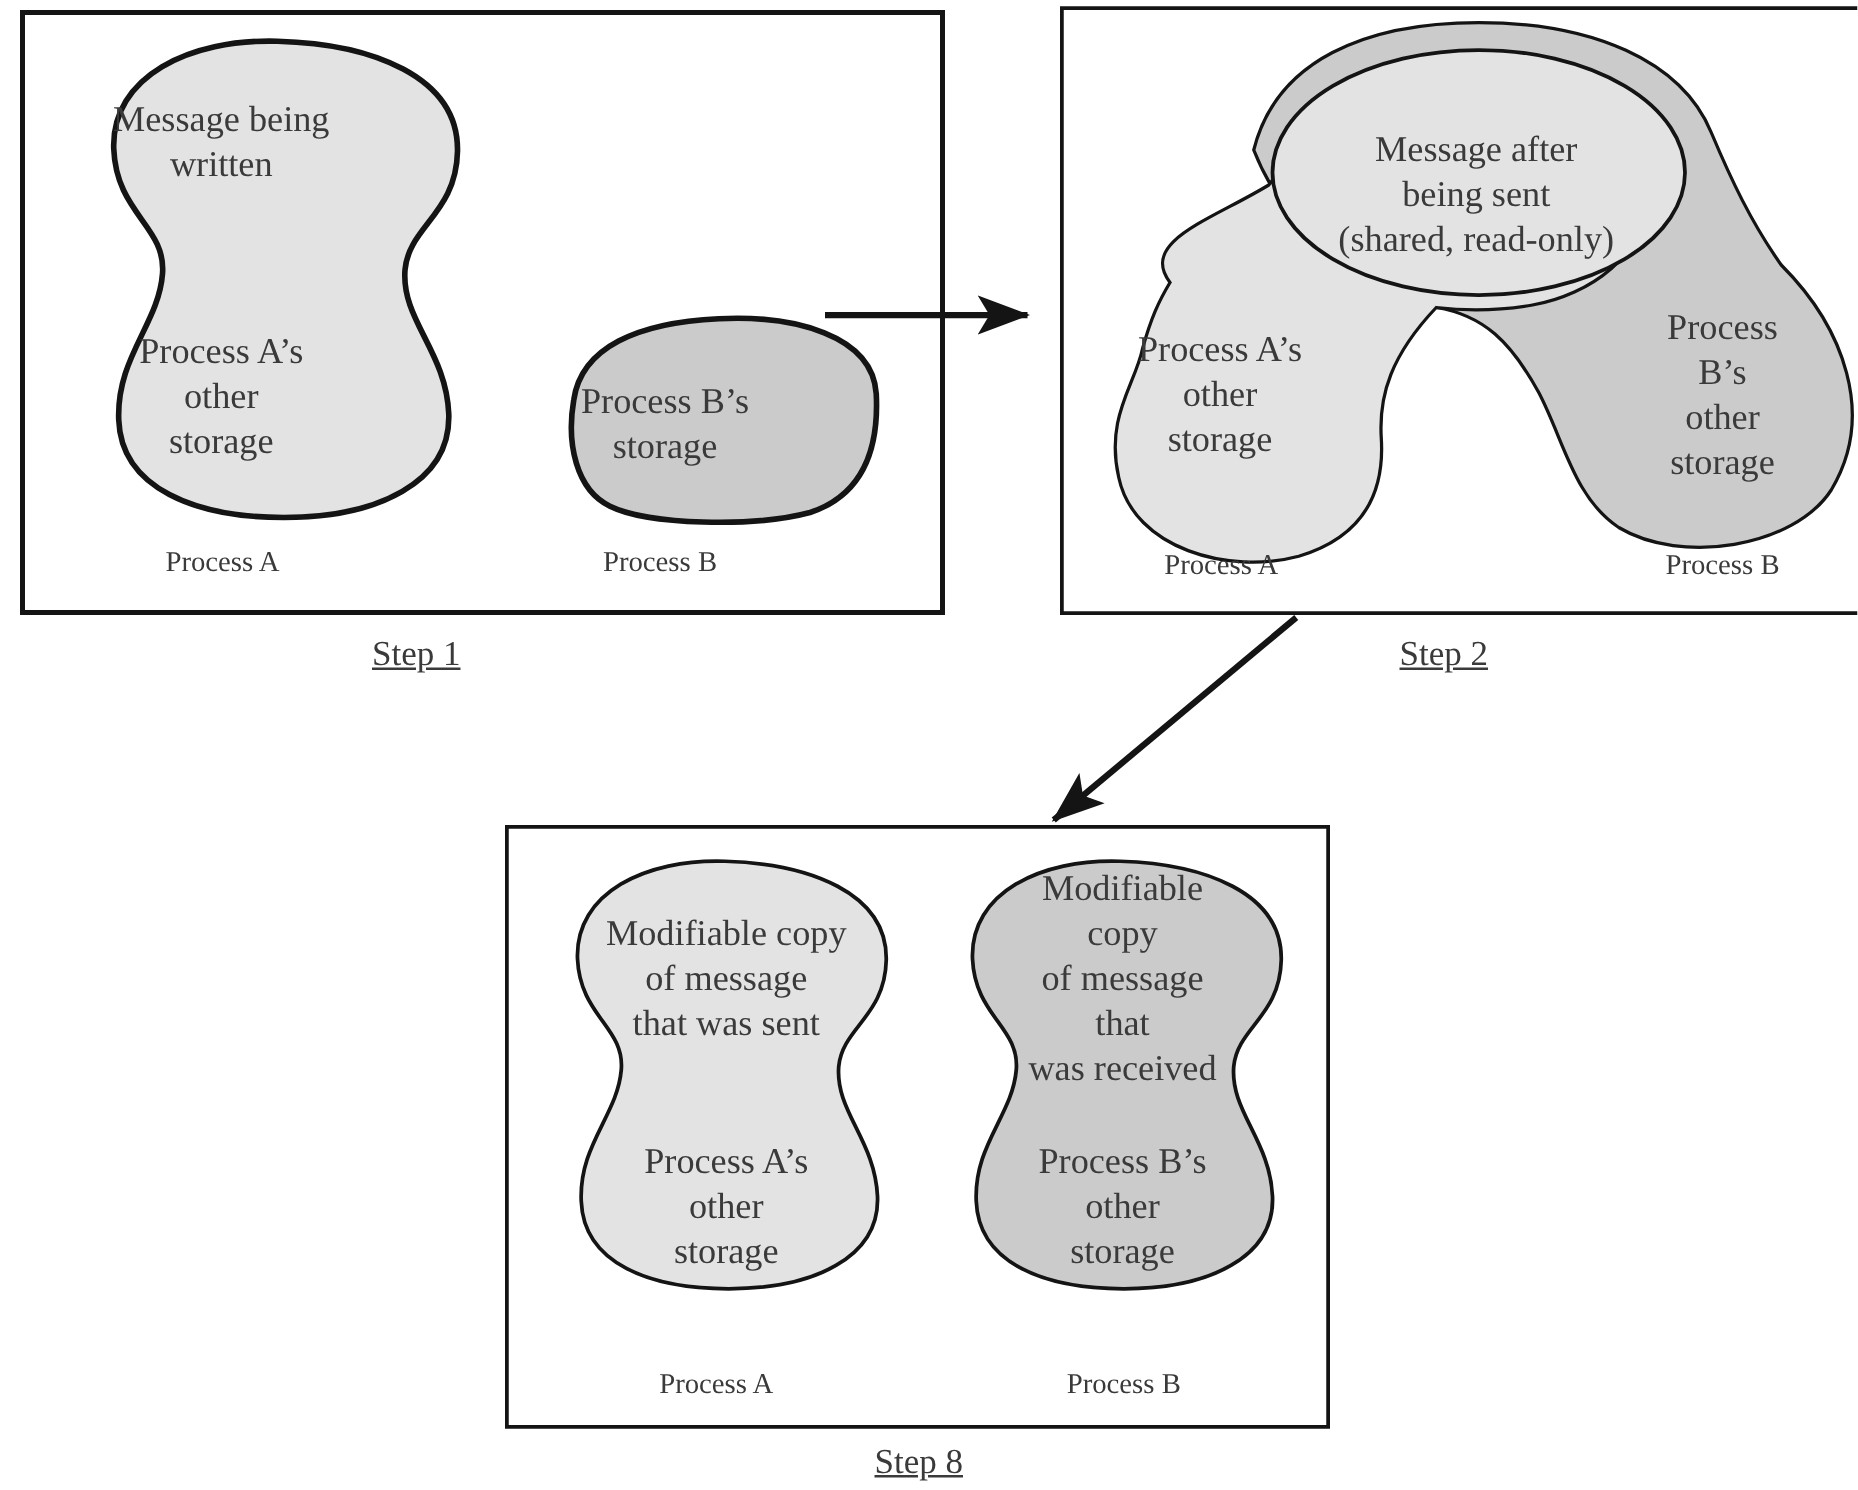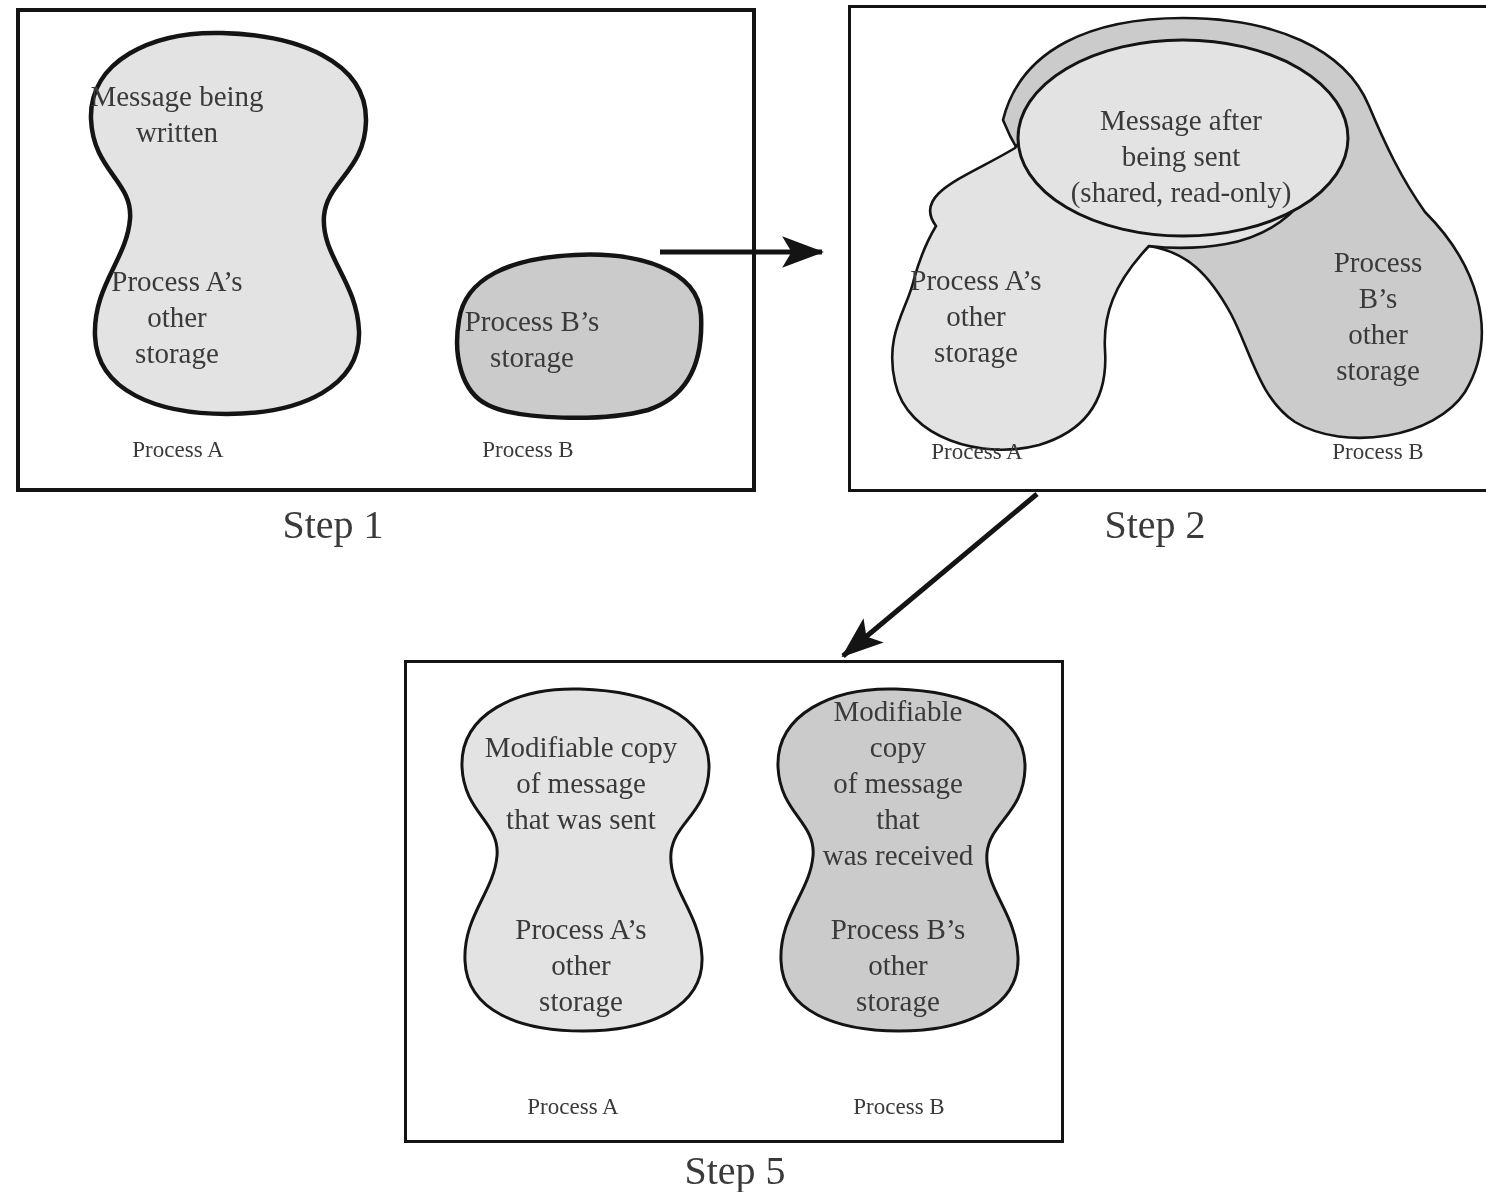--- a/index.html
+++ b/index.html
@@ -40,22 +40,23 @@
     position: absolute;
     transform: translate(-50%, -50%);
     white-space: nowrap;
     font-size: 23px;
     color: #3a3a3a;
   }
   .caption {
     position: absolute;
     transform: translate(-50%, -50%);
     white-space: nowrap;
-    font-size: 40px;
+    font-size: 28px;
     color: #3a3a3a;
+    text-decoration: underline;
   }
   #arrow-layer {
     position: absolute;
     left: 0; top: 0;
     width: 1486px; height: 1192px;
     pointer-events: none;
   }
   path.blob, ellipse.blob { stroke: #141414; }
 </style>
 </head>
@@ -168,21 +169,21 @@
 was received</div>
     <div class="blob-text" style="left:491px; top:302px;">Process B’s
 other
 storage</div>
     <div class="proc-label" style="left:166px; top:444px;">Process A</div>
     <div class="proc-label" style="left:492px; top:444px;">Process B</div>
   </div>
 
   <div class="caption" style="left:333px; top:524px;">Step 1</div>
   <div class="caption" style="left:1155px; top:524px;text-align:center;">Step 2</div>
-  <div class="caption" style="left:735px; top:1170px;">Step 5</div>
+  <div class="caption" style="left:735px; top:1170px;">Step 8</div>
 
   <svg id="arrow-layer" viewBox="0 0 1486 1192">
     <defs>
       <marker id="arrowhead" viewBox="0 0 40 30" refX="38" refY="15" markerWidth="42" markerHeight="32" orient="auto" markerUnits="userSpaceOnUse">
         <path d="M40,15 L0,0 L9,15 L0,30 Z" fill="#141414"></path>
       </marker>
     </defs>
     <line x1="660" y1="252" x2="822" y2="252" stroke="#141414" stroke-width="5" marker-end="url(#arrowhead)"></line>
     <line x1="1037" y1="494" x2="843" y2="656" stroke="#141414" stroke-width="5" marker-end="url(#arrowhead)"></line>
   </svg>

